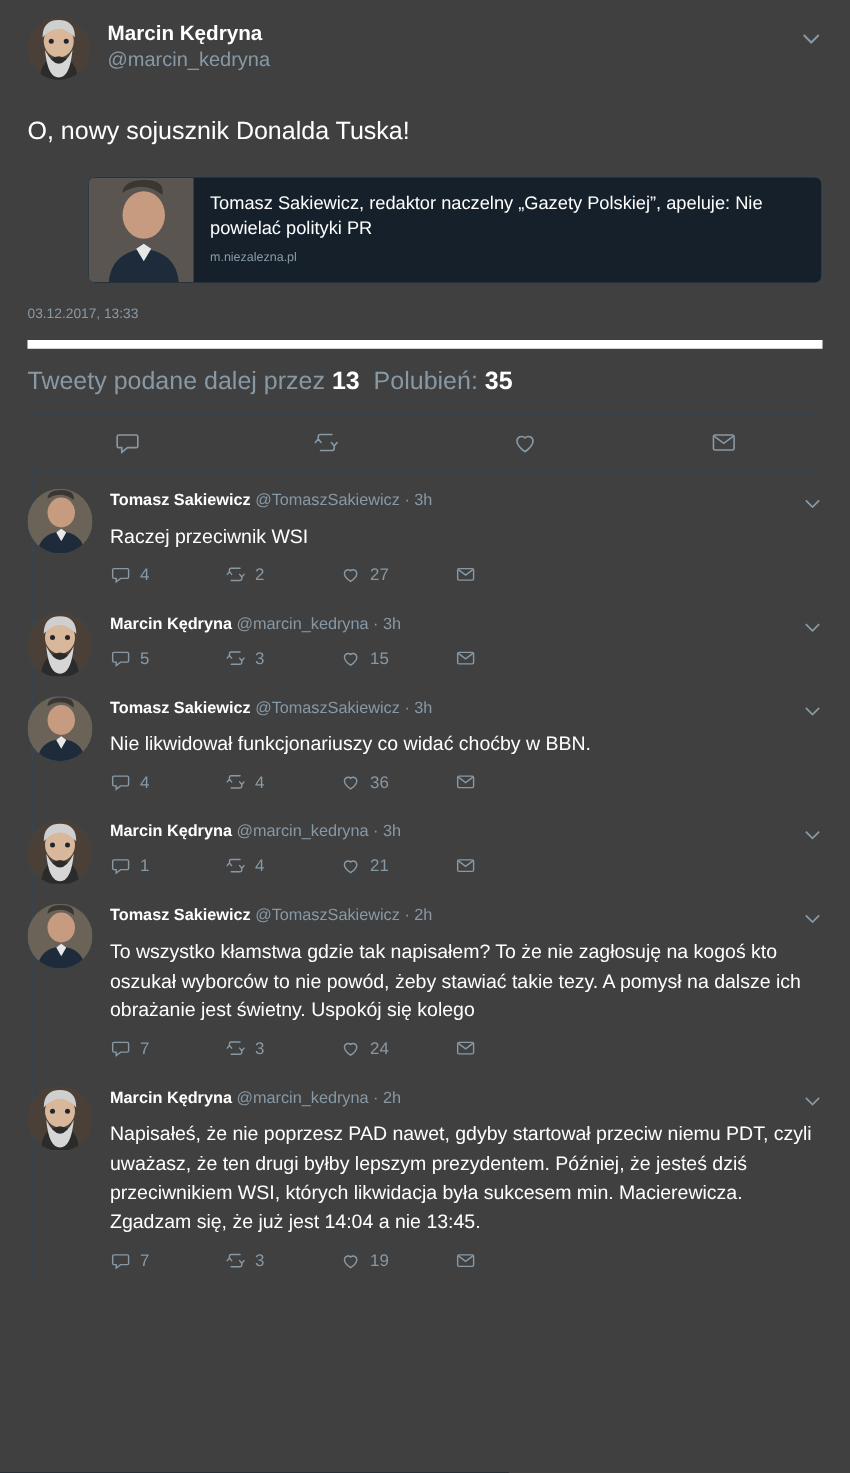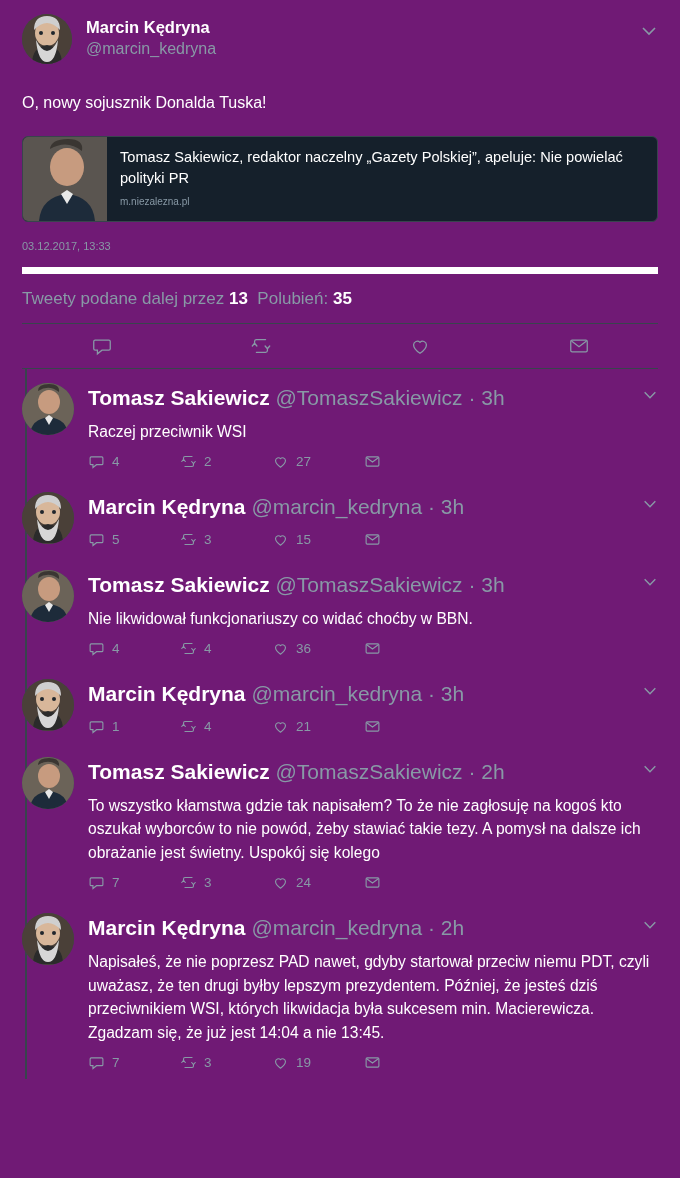--- a/index.html
+++ b/index.html
@@ -11,21 +11,21 @@
     width: 680px;
     height: 1178px;
     font-family: "Liberation Sans", sans-serif;
     color: #ffffff;
     -webkit-font-smoothing: antialiased;
     overflow: hidden;
   }
   .page {
     width: 680px;
     min-height: 1178px;
-    background: #701a75;
+    background: #404040;
     position: relative;
   }
 
   
   .main-tweet {
     padding: 14px 22px 0 22px;
   }
   .mt-head {
     display: flex;
     align-items: flex-start;
@@ -60,33 +60,34 @@
   }
   .caret {
     position: absolute;
     right: 0;
     top: 8px;
     color: #8899a6;
   }
   .caret svg { display: block; }
 
   .mt-text {
-    font-size: 16px;
+    font-size: 20px;
     color: #ffffff;
     margin: 28px 0 22px 0;
     line-height: 1.35;
   }
 
   
   .card {
     border: 1px solid #38444d;
     border-radius: 6px;
     display: flex;
     overflow: hidden;
     background: #15202b;
+    margin-left: 48px;
   }
   .card-thumb {
     width: 84px;
     min-height: 80px;
     flex: none;
     background: #22303c;
     position: relative;
     overflow: hidden;
   }
   .card-body {
@@ -105,21 +106,21 @@
   }
 
   .mt-time {
     color: #8899a6;
     font-size: 11px;
     padding: 18px 0 15px 0;
     border-bottom: 7px solid #ffffff;
   }
   .mt-stats {
     color: #8899a6;
-    font-size: 17px;
+    font-size: 20px;
     padding: 15px 0 14px 0;
     border-bottom: 1px solid #38444d;
   }
   .mt-stats b {
     color: #ffffff;
     font-weight: bold;
   }
   .mt-actions {
     display: flex;
     padding: 11px 0 11px 0;
@@ -159,21 +160,21 @@
     background: #38444d;
     z-index: 1;
   }
   .reply-body {
     flex: 1;
     min-width: 0;
     position: relative;
     padding-bottom: 2px;
   }
   .rb-head {
-    font-size: 21px;
+    font-size: 13px;
     line-height: 1.3;
     padding-top: 1px;
   }
   .rb-name {
     font-weight: bold;
     color: #ffffff;
   }
   .rb-handle, .rb-time {
     color: #8899a6;
     font-weight: normal;

